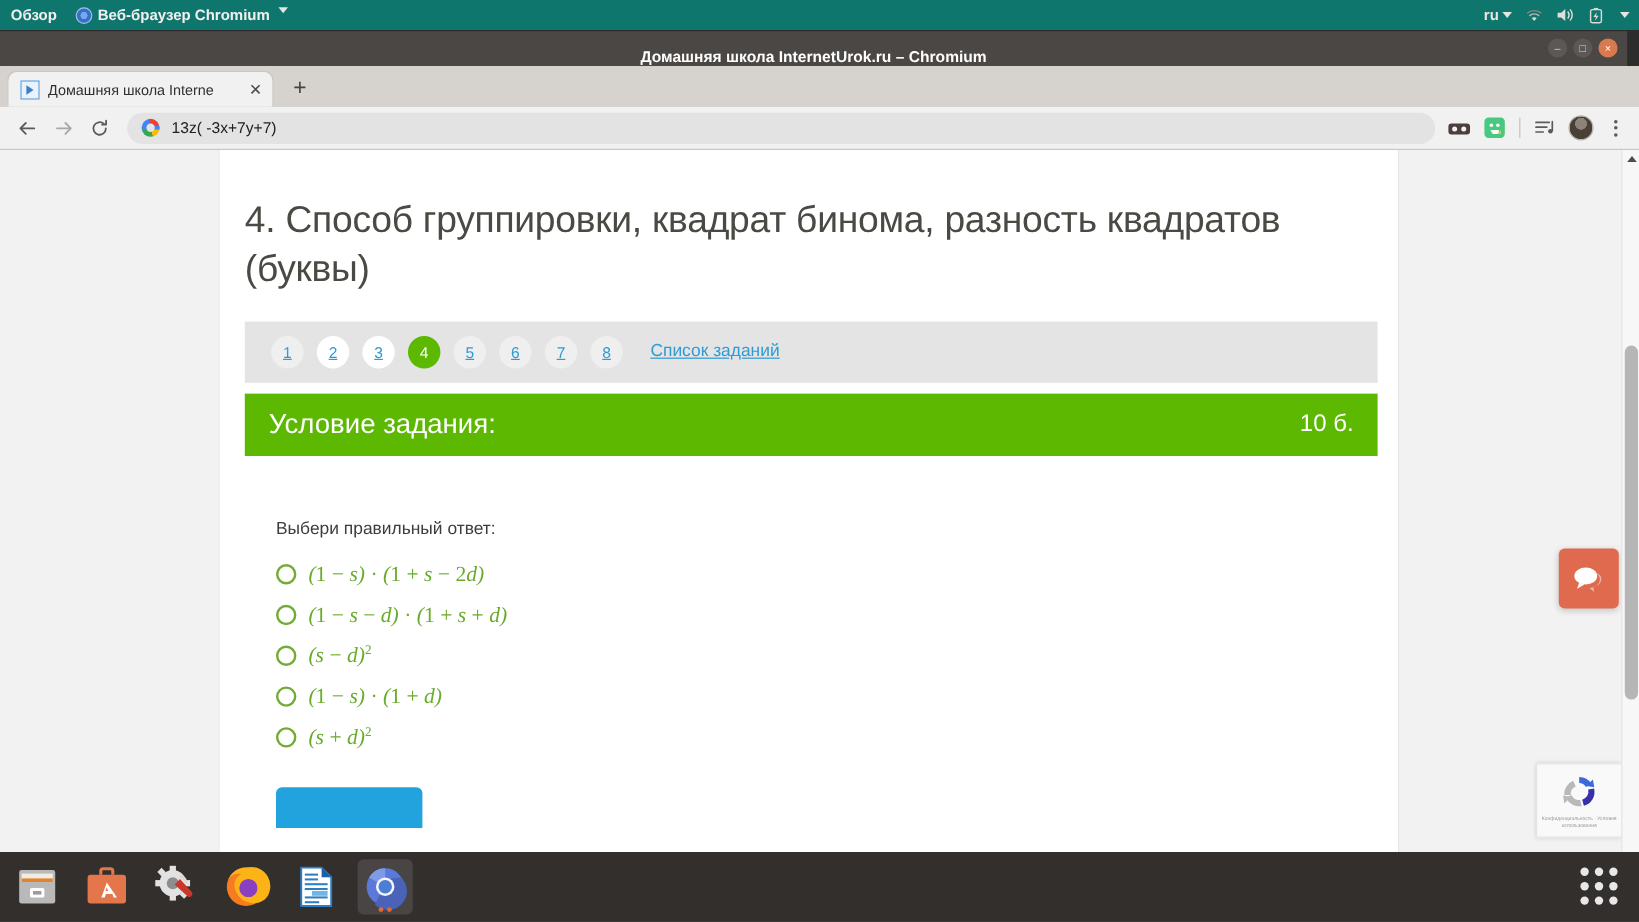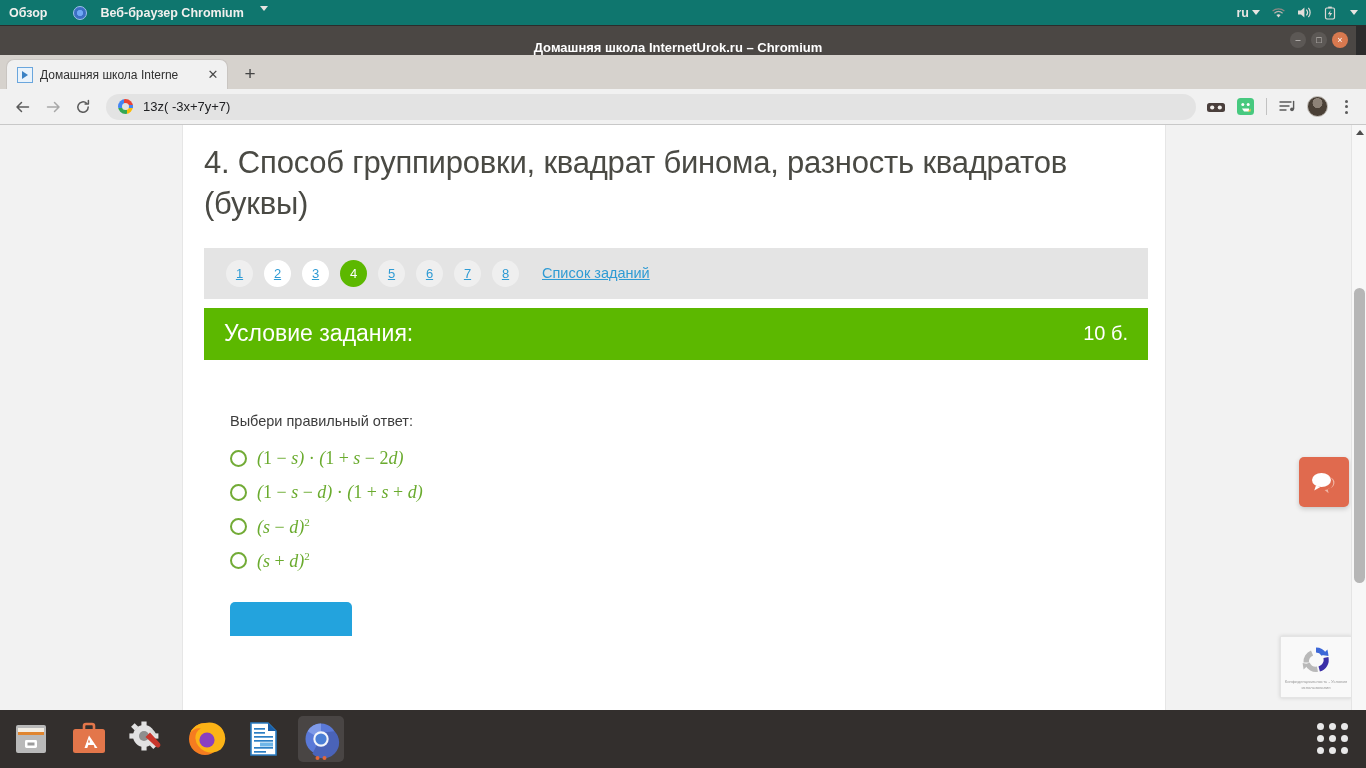--- a/index.html
+++ b/index.html
@@ -12,21 +12,21 @@
 
   
   .unity-panel {
     position: absolute; top: 0; left: 0;
     width: 1366px; height: 25px;
     background: #0f766e;
     display: flex; align-items: center;
     color: #f2f0ee; font-size: 12.5px; font-weight: bold;
   }
   .unity-overview { margin-left: 9px; }
-  .unity-appmenu { display: flex; align-items: flex-start; margin-left: 26px; gap: 13px; }
+  .unity-appmenu { display: flex; align-items: flex-start; margin-left: 16px; gap: 4px; }
   .chromium-dot {
     width: 14px; height: 14px; border-radius: 50%;
     background: radial-gradient(circle at 50% 50%, #6fa8f5 0 34%, #3b6fc4 36% 100%);
     border: 1.5px solid #9fc0ef;
     display: inline-block;
   }
   .caret-down {
     width: 0; height: 0;
     border-left: 4px solid transparent; border-right: 4px solid transparent;
     border-top: 5px solid #e7e4e1;
@@ -158,21 +158,21 @@
   .page-white {
     position: absolute; left: 182px; top: 0;
     width: 984px; height: 585px;
     background: #ffffff;
     border-left: 1px solid #e6e6e6; border-right: 1px solid #e6e6e6;
   }
   .content { position: absolute; left: 204px; top: 0; width: 944px; }
 
   .page-title {
     font-size: 31px; line-height: 1.32; color: #4a4a44;
-    font-weight: normal; padding-top: 18px; letter-spacing: -0.2px;
+    font-weight: normal; padding-top: 18px; letter-spacing: -0.2px; margin-top: 20px;
   }
 
   .pager {
     margin-top: 23px;
     background: #e4e4e4;
     height: 51px;
     display: flex; align-items: center;
     padding-left: 22px; gap: 11px;
   }
   .pg {
@@ -446,20 +446,24 @@
           <label class="opt">
             <span class="radio"></span>
             <span class="mathtex">(<span class="num">1</span> <span class="op">−</span> s <span class="op">−</span> d) <span class="op">·</span> (<span class="num">1</span> <span class="op">+</span> s <span class="op">+</span> d)</span>
           </label>
 
           <label class="opt">
             <span class="radio"></span>
             <span class="mathtex">(s <span class="op">−</span> d)<sup>2</sup></span>
           </label>
 
+          <label class="opt">
+            <span class="radio"></span>
+            <span class="mathtex">(<span class="num">1</span> <span class="op">−</span> s) <span class="op">·</span> (<span class="num">1</span> <span class="op">+</span> d)</span>
+          </label>
 
           <label class="opt">
             <span class="radio"></span>
             <span class="mathtex">(s <span class="op">+</span> d)<sup>2</sup></span>
           </label>
 
         </div>
       </div>
 
       <div class="submit-btn"></div>

